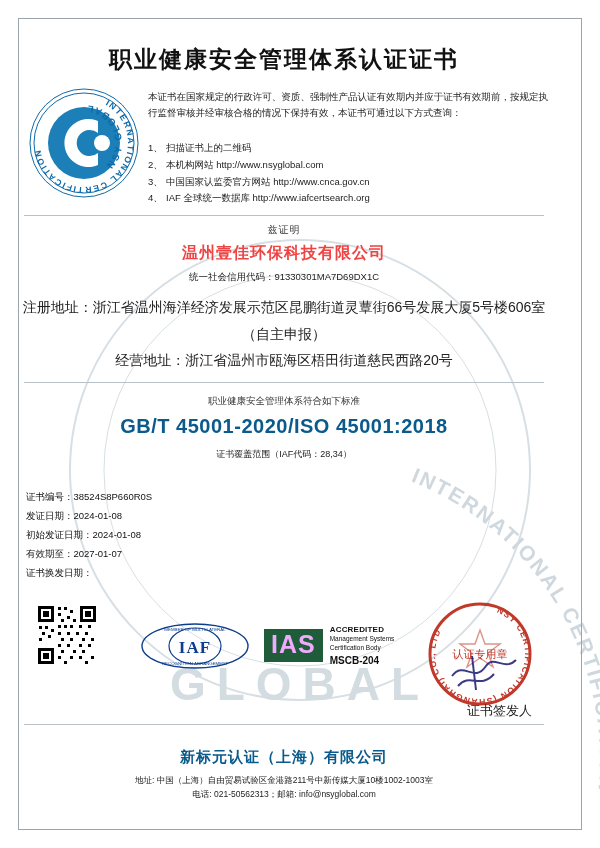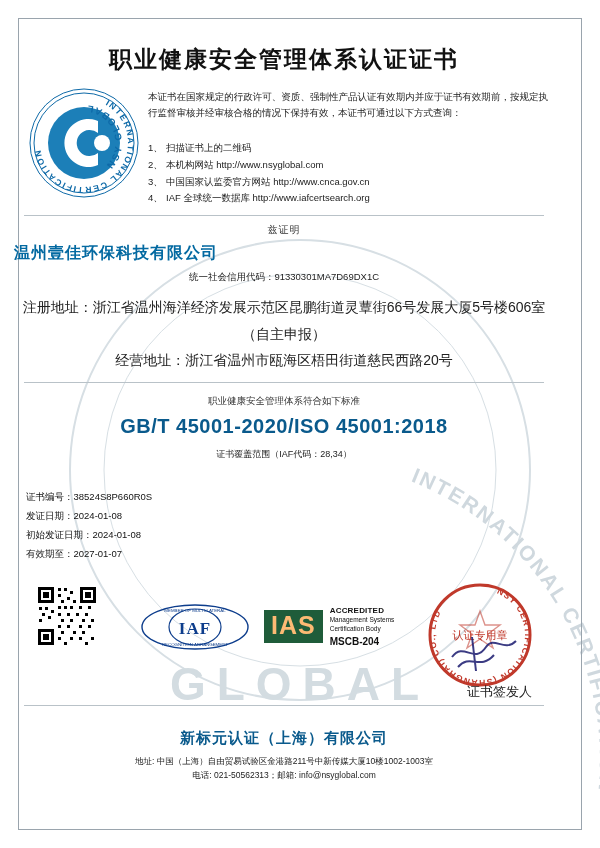--- a/index.html
+++ b/index.html
@@ -108,24 +108,24 @@
 
   
   .certify-label {
     text-align: center;
     font-size: 10px;
     color: #333;
     margin: 7px 0 6px 0;
     letter-spacing: 1px;
   }
   .company {
-    text-align: left;
+    text-align: center;
     font-size: 16px;
     font-weight: bold;
-    color: #0369a1;
+    color: #ef4444;
     letter-spacing: 1px;
     margin: 2px 0 7px 0;
   }
   .credit {
     text-align: center;
     font-size: 9.5px;
     color: #222;
     margin-bottom: 10px;
   }
   .addr {
@@ -206,21 +206,21 @@
     left: 250px;
     top: 22px;
     width: 140px;
     height: 52px;
     display: flex;
     align-items: center;
     gap: 7px;
   }
   .ias-box {
     background: #1f5c3a;
-    color: #fdba74;
+    color: #f0abfc;
     font-weight: bold;
     font-size: 25px;
     letter-spacing: 1px;
     padding: 3px 7px 5px 7px;
     line-height: 1;
   }
   .ias-text { font-size: 6.5px; line-height: 1.3; color: #111; }
   .ias-text .acc { font-weight: bold; font-size: 8px; letter-spacing: .2px; }
   .ias-text .mscb { font-weight: bold; font-size: 10px; margin-top: 2px; }
   .seal {
@@ -331,20 +331,24 @@
     </div>
 
     <div class="meta">
       <div class="meta-row">
         <div class="meta-left"><span>证书编号：</span><span>38524S8P660R0S</span></div>
         <div class="meta-right"><span>发证日期：</span><span>2024-01-08</span></div>
       </div>
       <div class="meta-row">
         <div class="meta-left"><span>初始发证日期：</span><span>2024-01-08</span></div>
         <div class="meta-right"><span>有效期至：</span><span>2027-01-07</span></div>
+      </div>
+      <div class="meta-row">
+        <div class="meta-left"><span>证书换发日期：</span><span></span></div>
+        <div class="meta-right"></div>
       </div>
     </div>
 
     <div class="marks">
 
       <div class="qr">
         <svg width="62" height="62" viewBox="0 0 62 62">
           <rect x="0" y="0" width="62" height="62" fill="#ffffff"></rect>
           <g fill="#000000">
             <rect x="2" y="2" width="16" height="16"></rect>

